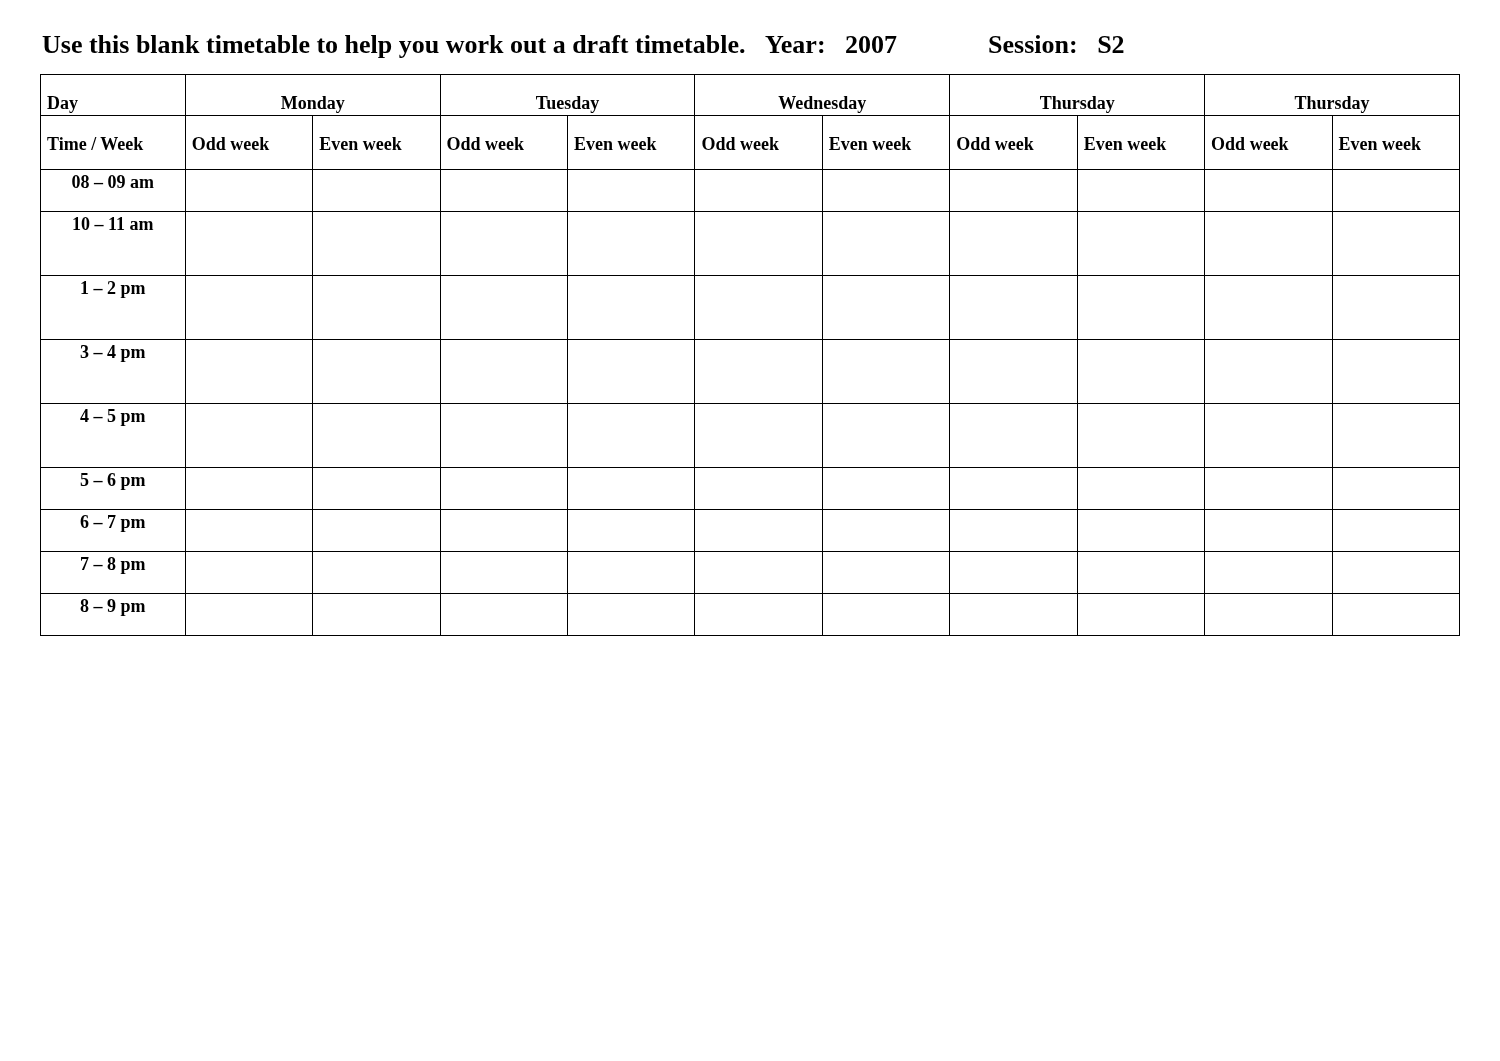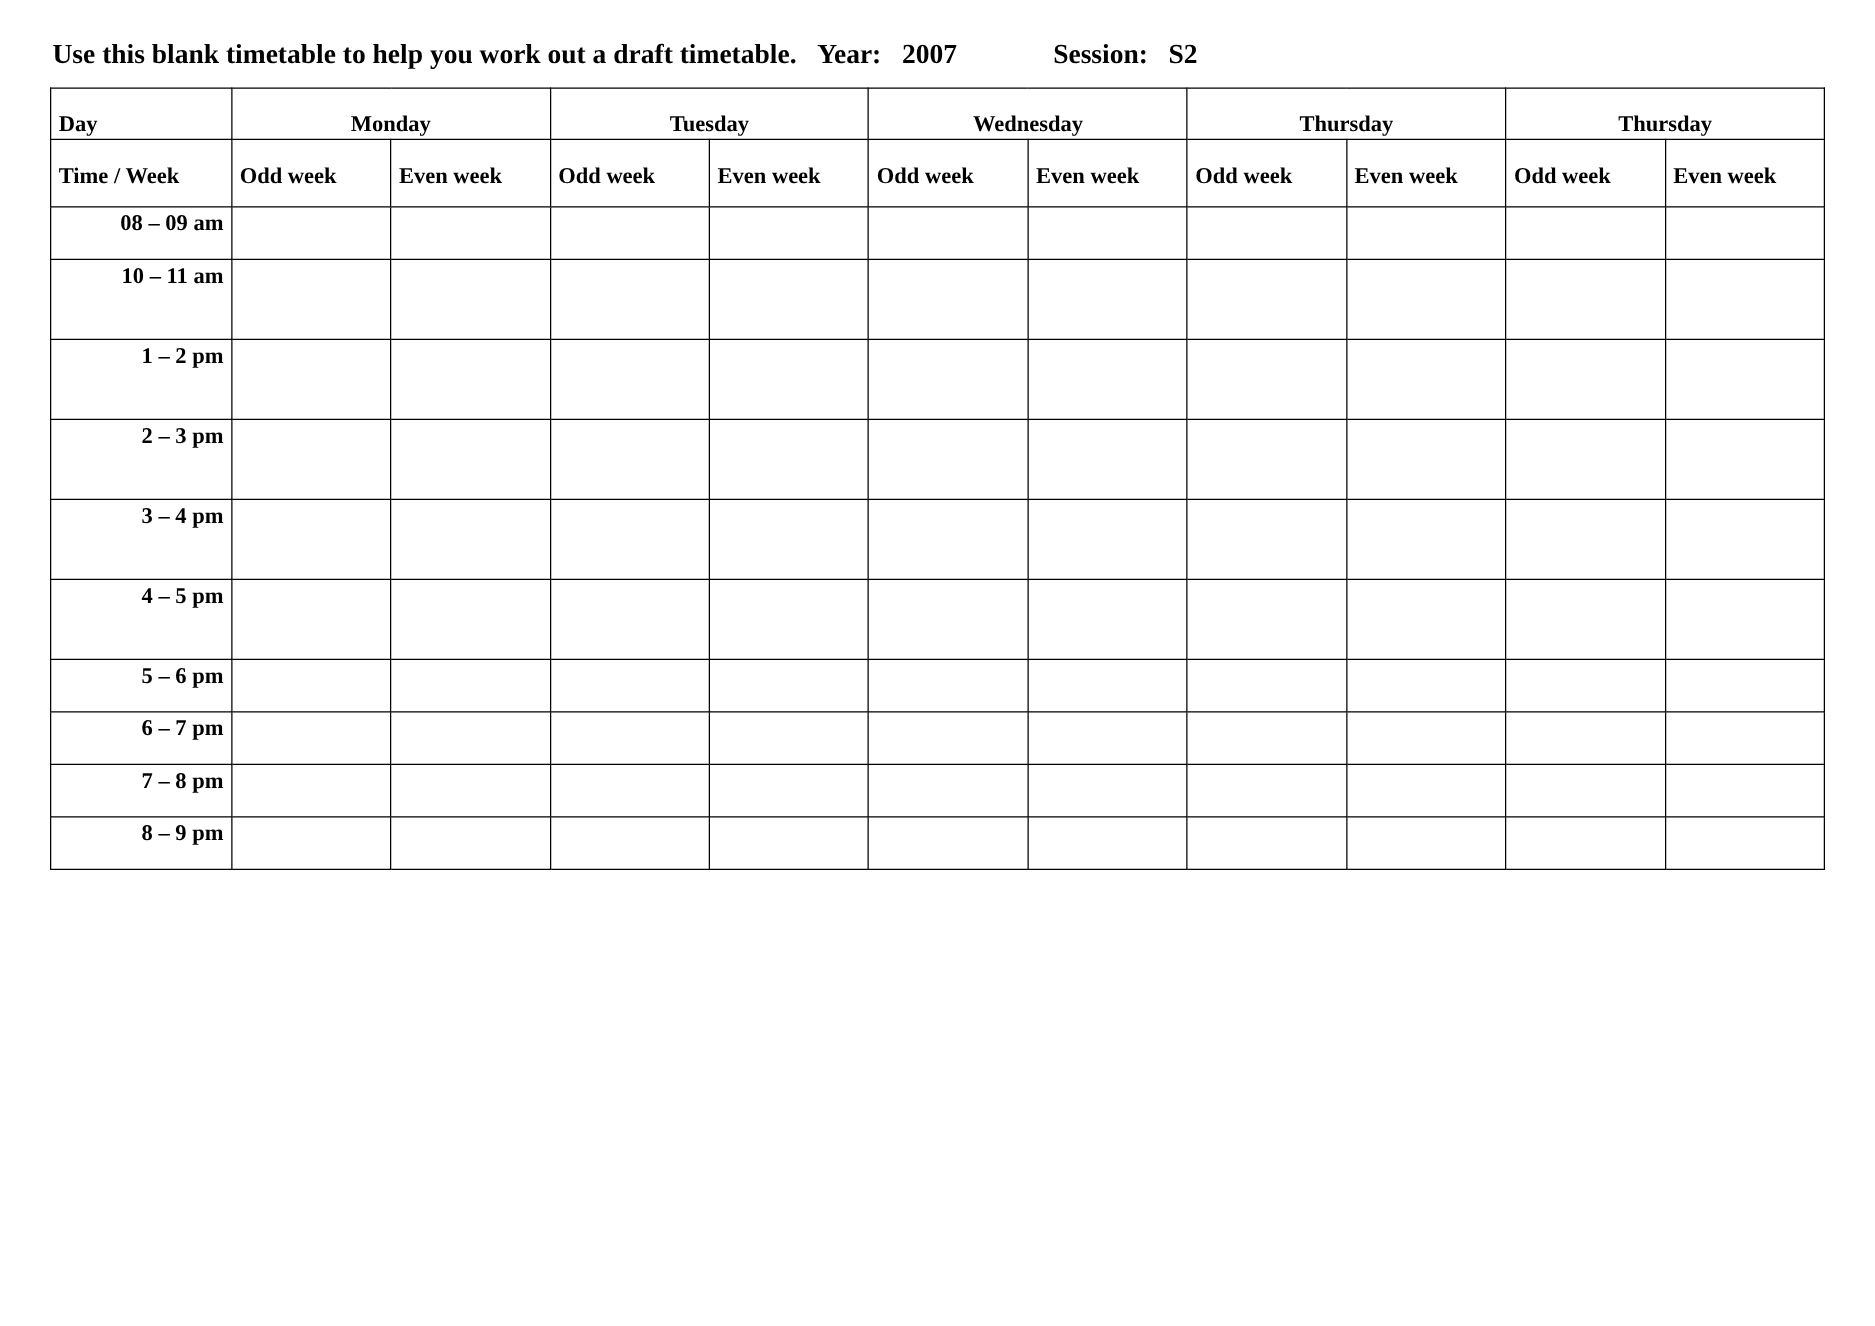--- a/index.html
+++ b/index.html
@@ -6,21 +6,21 @@
     background: #ffffff;
     font-family: "Times New Roman", Times, serif;
     margin: 0;
     padding: 30px 40px;
     color: #000;
     font-size: 18px;
   }
   .header-line {
     font-weight: bold;
     margin: 0 0 14px 2px;
-    font-size: 22px;
+    font-size: 26px;
   }
   .header-line span { display:inline-block; }
   table {
     border-collapse: collapse;
     width: 100%;
     table-layout: fixed;
   }
   td, th {
     border: 1px solid #000;
     padding: 2px 6px 2px 6px;
@@ -28,21 +28,21 @@
     overflow: hidden;
   }
   th {
     font-weight: bold;
     text-align: center;
     padding-top: 18px;
     padding-bottom: 1px;
   }
   .row-label, .corner {
     font-weight: bold;
-    text-align: right;
+    text-align: center;
     padding-left: 6px;
   }
   .corner { text-align:left; }
   col.timecol { width: 10.2%; }
   col.slotcol { width: 8.98%; }
   .sub th {
     text-align: left;
     padding-left: 6px;
     padding-bottom: 14px;
     margin-top: 32px;
@@ -132,33 +132,20 @@
         <td></td>
         <td></td>
         <td></td>
         <td></td>
         <td></td>
         <td></td>
         <td></td>
         <td></td>
       </tr>
       <tr class="body" style="height: 64px;">
-        <td class="row-label">2 – 3  pm</td>
-        <td></td>
-        <td></td>
-        <td></td>
-        <td></td>
-        <td></td>
-        <td></td>
-        <td></td>
-        <td></td>
-        <td></td>
-        <td></td>
-      </tr>
-      <tr class="body" style="height: 64px;">
         <td class="row-label">3 – 4  pm</td>
         <td></td>
         <td></td>
         <td></td>
         <td></td>
         <td></td>
         <td></td>
         <td></td>
         <td></td>
         <td></td>

